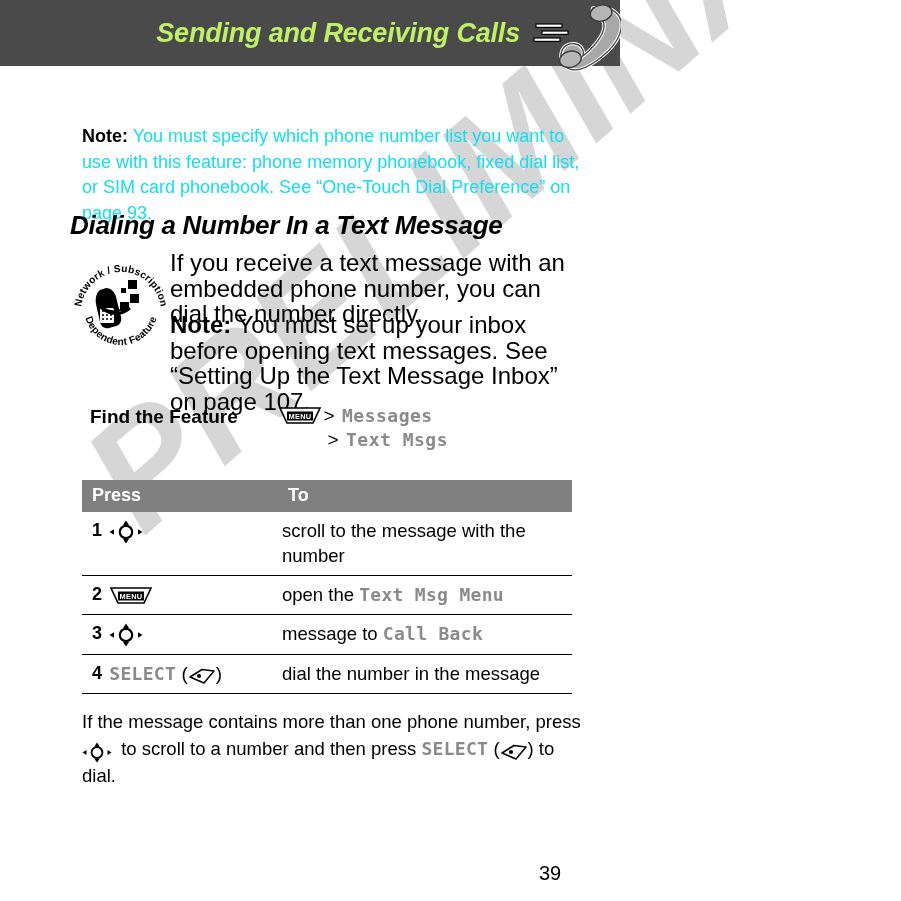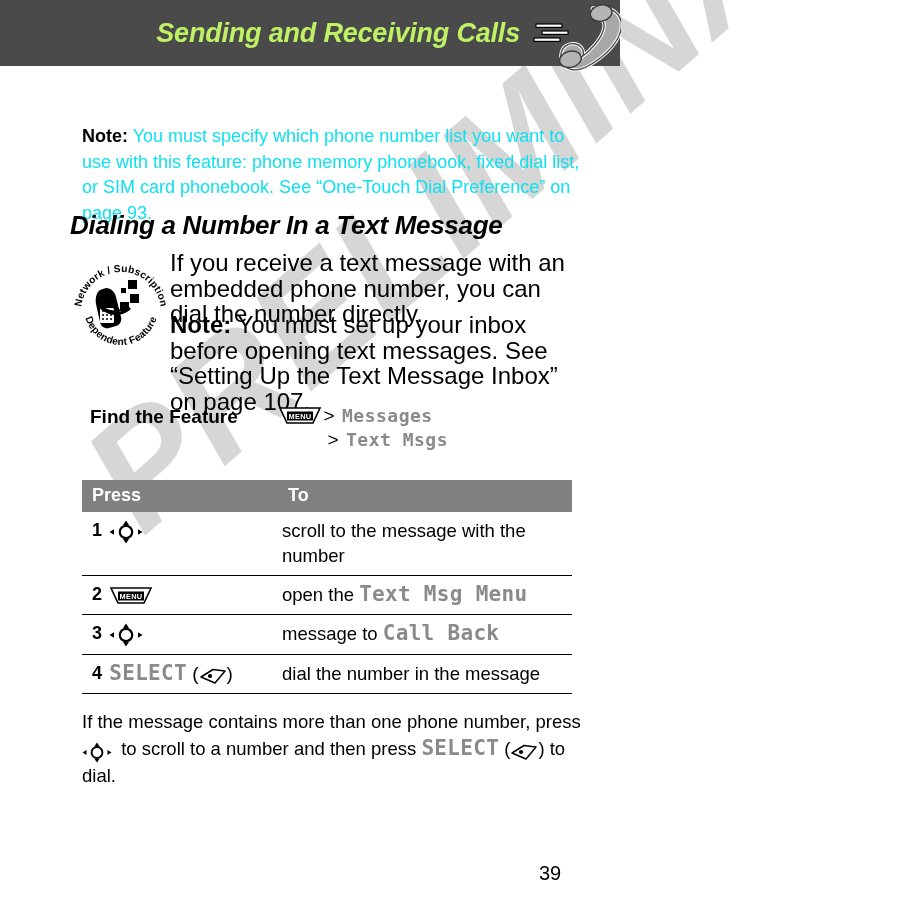--- a/index.html
+++ b/index.html
@@ -244,21 +244,21 @@
     padding-right: 6px;
   }
   #press-table tfoot td {
     border-top: 1.4px solid #000000;
     height: 5px;
     padding: 0;
   }
 
   .mono-gray {
     font-family: "DejaVu Sans Mono", monospace;
-    font-size: 21px;
+    font-size: 18px;
     font-weight: bold;
     color: #8a8a8a;
     letter-spacing: 0.3px;
   }
 
   
   #trailing-para {
     position: absolute;
     left: 82px;
     top: 708px;

